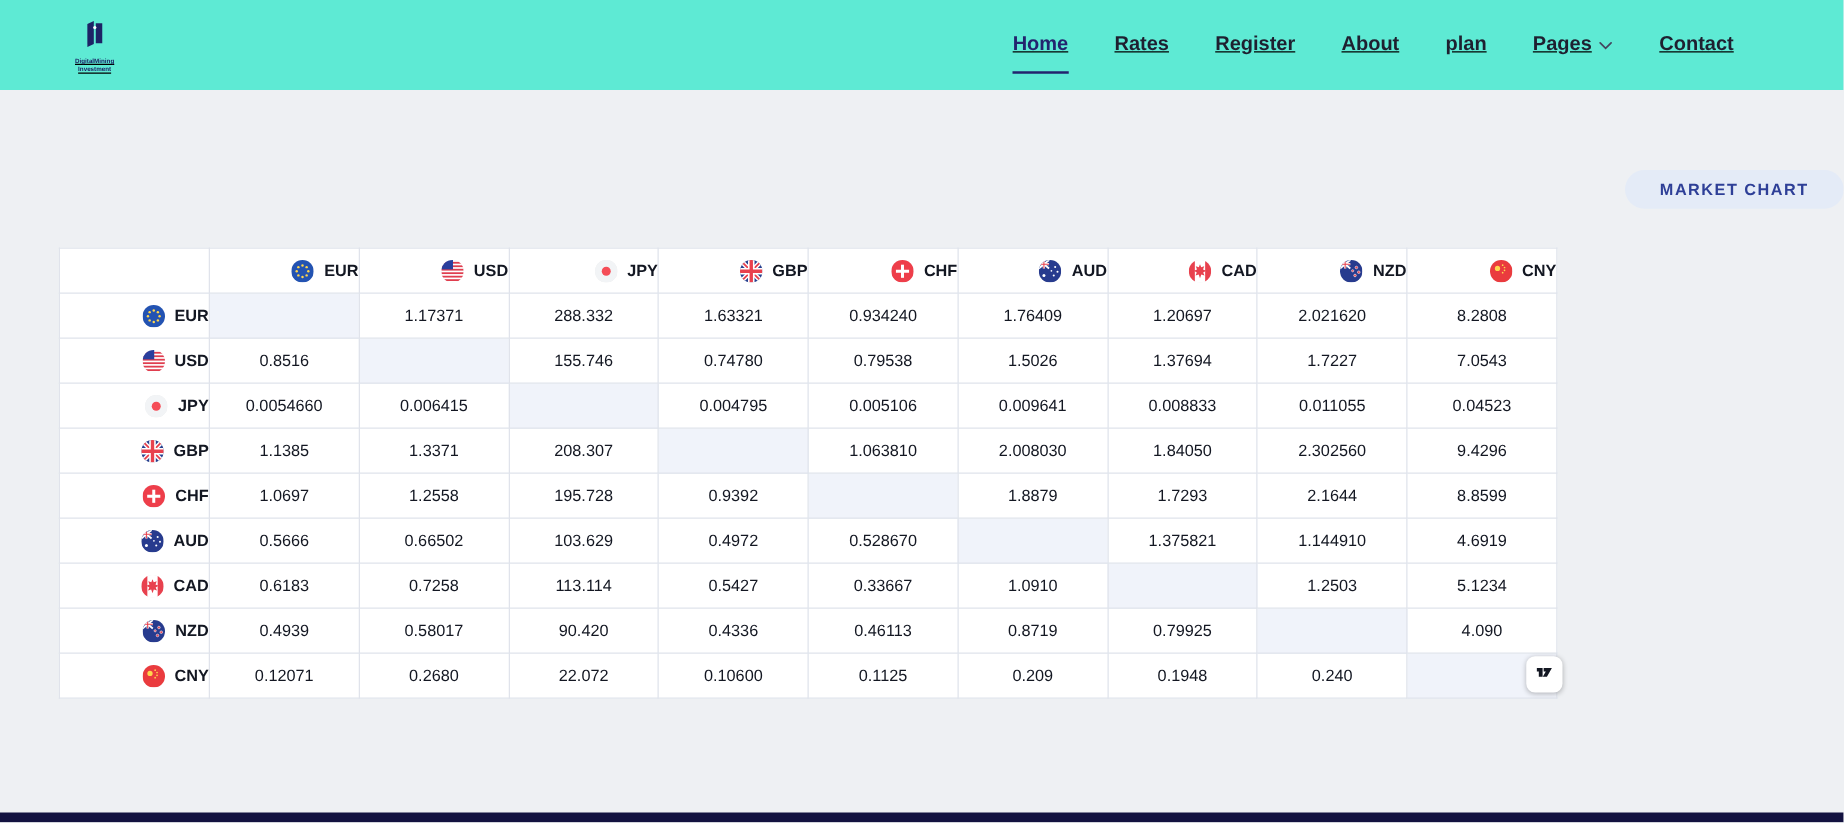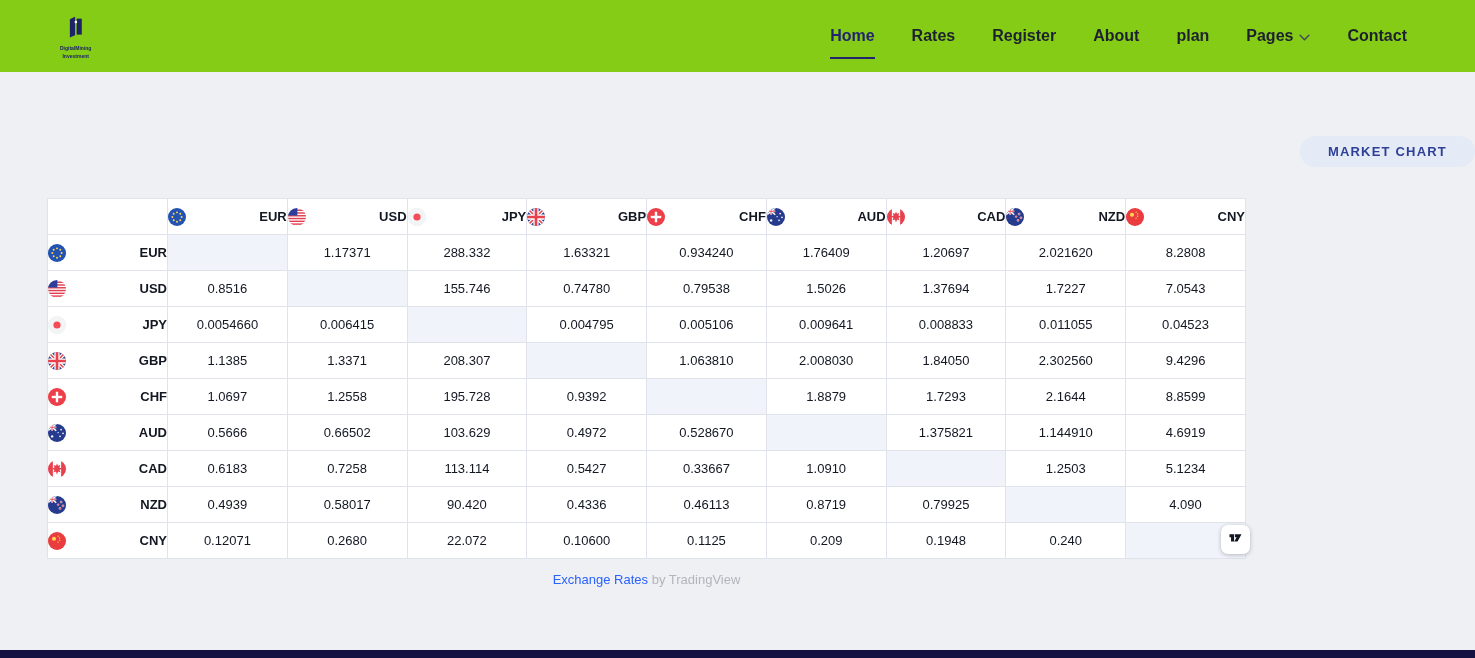--- a/index.html
+++ b/index.html
@@ -3,33 +3,33 @@
 <meta charset="utf-8">
 <style>
   :root{
     --accent-navy:#23246e; --nav-text:#1e2030; --badge-bg:#e4ebf7; --badge-text:#2e3f97;
     --page-bg:#eef0f3; --table-border:#e0e3eb; --diagonal-cell-bg:#f0f3fa; --cell-text:#131722;
     --link-blue:#2962ff; --attribution-gray:#b2b5be; --bottom-strip:#131240; --logo-navy:#1d2366;
   }
   *{box-sizing:border-box;}
   body{margin:0;background:var(--page-bg);font-family:"Liberation Sans",sans-serif;}
   .page{position:relative;width:1475px;height:658px;overflow:hidden;background:var(--page-bg);}
-  .navbar{display:flex;align-items:center;justify-content:space-between;height:72px;background:#84cc16;padding:0 68px 0 60px;}
+  .navbar{display:flex;align-items:center;justify-content:space-between;height:72px;background:#5eead4;padding:0 88px 0 60px;text-decoration:underline;}
   .logo{display:flex;flex-direction:column;align-items:center;gap:1px;cursor:pointer;}
   .logo-text{font-size:5px;font-weight:bold;color:var(--logo-navy);line-height:1.25;text-align:center;}
   .nav{display:flex;align-items:center;gap:37px;}
   .nav-item{position:relative;font-size:16px;font-weight:600;color:var(--nav-text);cursor:pointer;text-decoration:none;display:flex;align-items:center;gap:6px;padding:6px 0;}
   .nav-item.active{color:var(--accent-navy);}
   .nav-item.active::after{content:"";position:absolute;left:0;right:0;bottom:-8px;height:2px;background:var(--accent-navy);}
   .badge-row{display:flex;justify-content:flex-end;margin-top:64px;}
   .badge{background:var(--badge-bg);color:var(--badge-text);font-size:13px;font-weight:bold;letter-spacing:1.2px;padding:8px 28px;border-radius:17px;}
   .table-wrap{position:relative;width:1199px;margin:31px 0 0 47px;}
   table{border-collapse:collapse;width:100%;background:#fff;table-layout:fixed;}
   th,td{border:1px solid var(--table-border);height:36px;font-size:13px;color:var(--cell-text);text-align:center;padding:0;font-weight:normal;}
-  .curr-cell{display:flex;align-items:center;justify-content:space-between;gap:8px;font-weight:bold;font-size:13px;}
+  .curr-cell{display:flex;align-items:center;justify-content:flex-end;gap:8px;font-weight:bold;font-size:13px;}
   .flag{width:18px;height:18px;border-radius:50%;overflow:hidden;display:inline-block;flex:none;box-shadow:inset 0 0 0 1px rgba(0,0,0,.08);}
   .flag svg{display:block;width:100%;height:100%;}
   td.diag{background:var(--diagonal-cell-bg);}
   .tv-btn{position:absolute;right:-4px;bottom:5px;width:29px;height:29px;background:#fff;border-radius:7px;box-shadow:0 1px 4px rgba(0,0,0,.25);display:flex;align-items:center;justify-content:center;cursor:pointer;}
   .attribution{width:1199px;margin-left:47px;text-align:center;margin-top:13px;font-size:13px;}
   .attribution a{color:var(--link-blue);text-decoration:none;cursor:pointer;}
   .attribution .suffix{color:var(--attribution-gray);}
   .bottom-strip{position:absolute;left:0;right:0;bottom:0;height:8px;background:var(--bottom-strip);}
 </style>
 </head>
@@ -466,19 +466,15 @@
     <div class="tv-btn">
       <span>
         <svg width="17" height="17" viewBox="0 0 24 24" fill="#131722">
           <path d="M3.5 7.5 h6.5 v10 h-4.3 v-5.8 h-2.2 z"></path>
           <path d="M11.2 7.5 h9.3 l-5.6 10 h-4.7 l3.4 -6 h-2.4 z"></path>
         </svg>
       </span>
     </div>
   </div>
 
-  <div class="attribution">
-    <a>Exchange Rates</a>
-    <span class="suffix">by TradingView</span>
-  </div>
 
   <div class="bottom-strip"></div>
 </div>
 
 </body></html>

